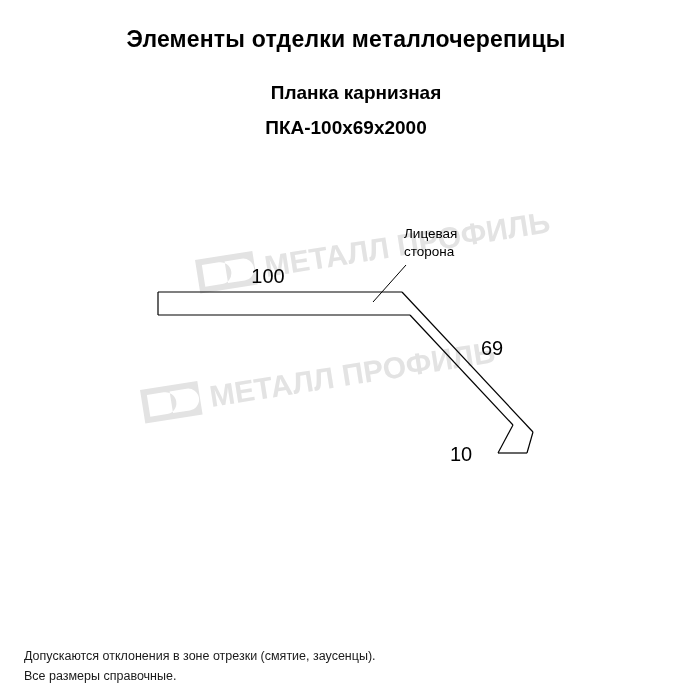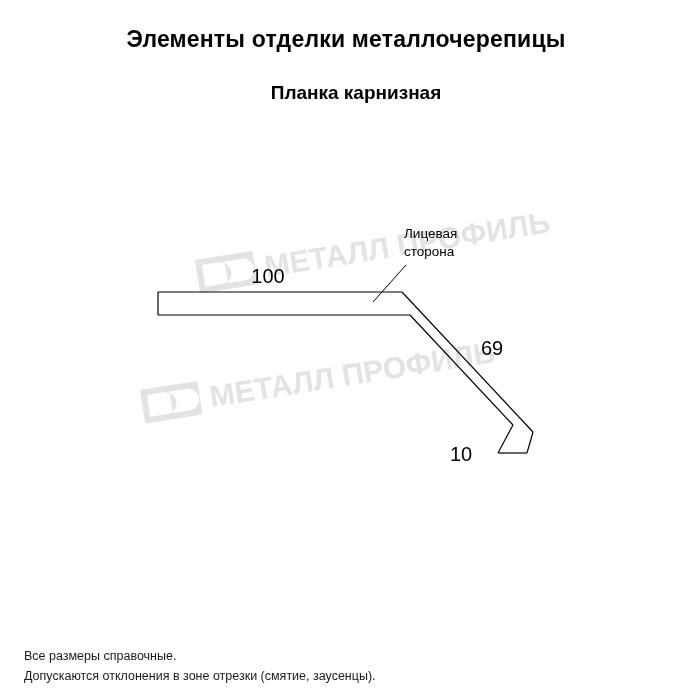--- a/index.html
+++ b/index.html
@@ -88,20 +88,21 @@
   }
 </style>
 </head>
 <body>
 
 <div class="page">
 
   <div class="title-block">
     <h1 class="main-title">Элементы отделки металлочерепицы</h1>
     <h2 class="sub-title">Планка карнизная</h2>
+    <h3 class="code-title">ПКА-100x69x2000</h3>
   </div>
 
   <div class="drawing-area">
     <svg width="700" height="420" viewBox="0 0 700 420" xmlns="http://www.w3.org/2000/svg">
 
       <g opacity="1">
         <g transform="translate(195,100) rotate(-9)">
           <g>
             <path class="wm-text" d="M0,0 h58 v34 h-58 z M6,6 v22 h17 a9,9 0 0 0 0,-22 z M29,6 v22 h17 a9,9 0 0 0 0,-22 z" fill="#e3e3e3"></path>
           </g>
@@ -144,17 +145,17 @@
       </g>
 
       <g>
         <text class="dim-text" x="461" y="301" text-anchor="middle">10</text>
       </g>
 
     </svg>
   </div>
 
   <div class="footnotes">
+    <div>Допускаются отклонения в зоне отрезки (смятие, заусенцы).</div>
     <div>Все размеры справочные.</div>
-    <div>Допускаются отклонения в зоне отрезки (смятие, заусенцы).</div>
   </div>
 
 </div>
 
 </body></html>

